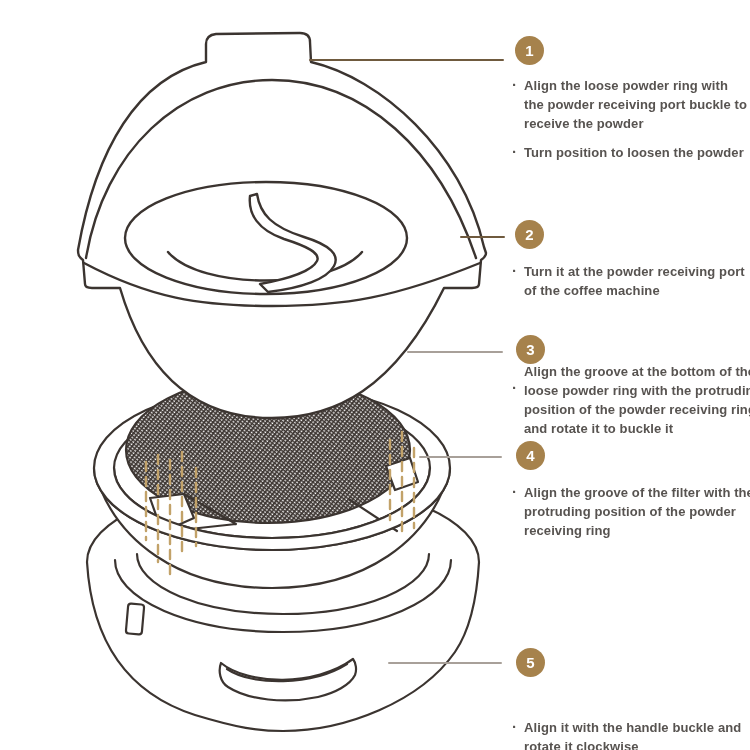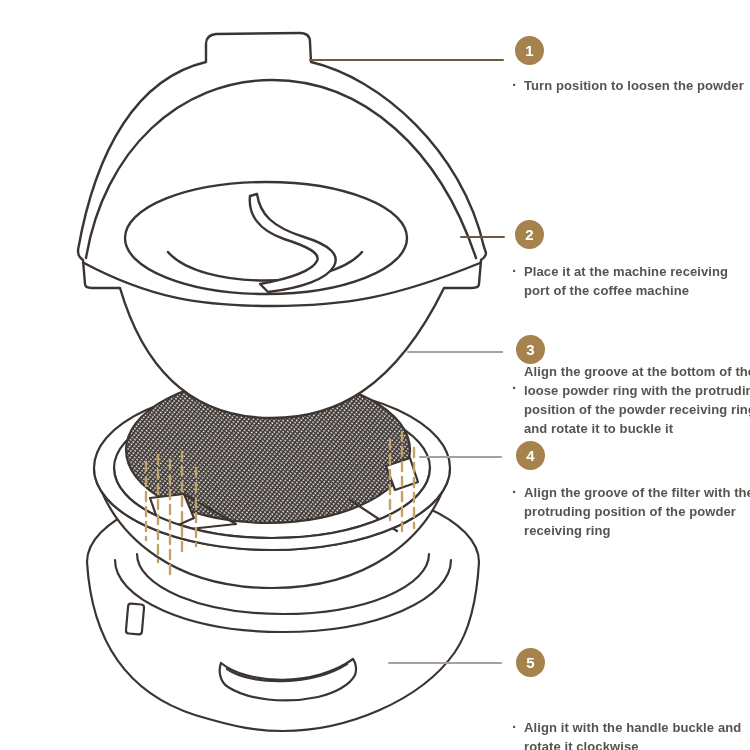--- a/index.html
+++ b/index.html
@@ -114,27 +114,28 @@
   </svg>
 
   <div class="step-badge" style="left:515px;top:36px">1</div>
   <div class="step-badge" style="left:515px;top:220px">2</div>
   <div class="step-badge" style="left:516px;top:335px">3</div>
   <div class="step-badge" style="left:516px;top:441px">4</div>
   <div class="step-badge" style="left:516px;top:648px">5</div>
 
   <div class="step-text w-narrow" style="left:511px;top:76px">
     <ul class="bullets">
+      <li>Align the loose powder ring with the powder receiving port buckle to receive the powder</li>
       <li>Turn position to loosen the powder</li>
     </ul>
   </div>
 
   <div class="step-text w-narrow" style="left:511px;top:262px">
     <ul class="bullets">
-      <li>Place it at the machine receiving port of the coffee machine</li>
+      <li>Turn it at the powder receiving port of the coffee machine</li>
     </ul>
   </div>
 
   <div class="step-text w-wide" style="left:511px;top:362px">
     <ul class="bullets dot-offset">
       <li>Align the groove at the bottom of the loose powder ring with the protruding position of the powder receiving ring and rotate it to buckle it</li>
     </ul>
   </div>
 
   <div class="step-text w-wide" style="left:511px;top:483px">

